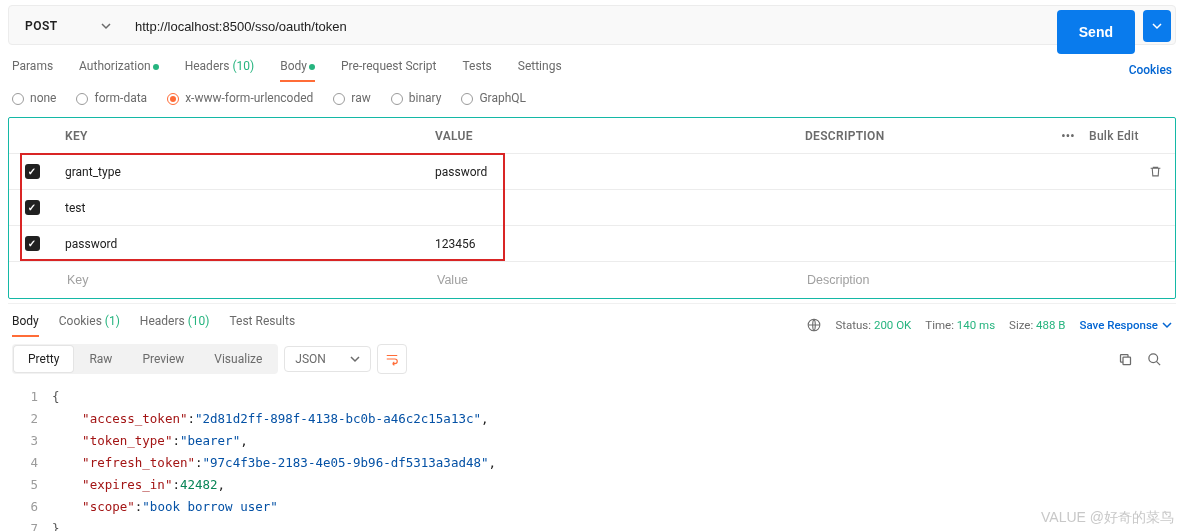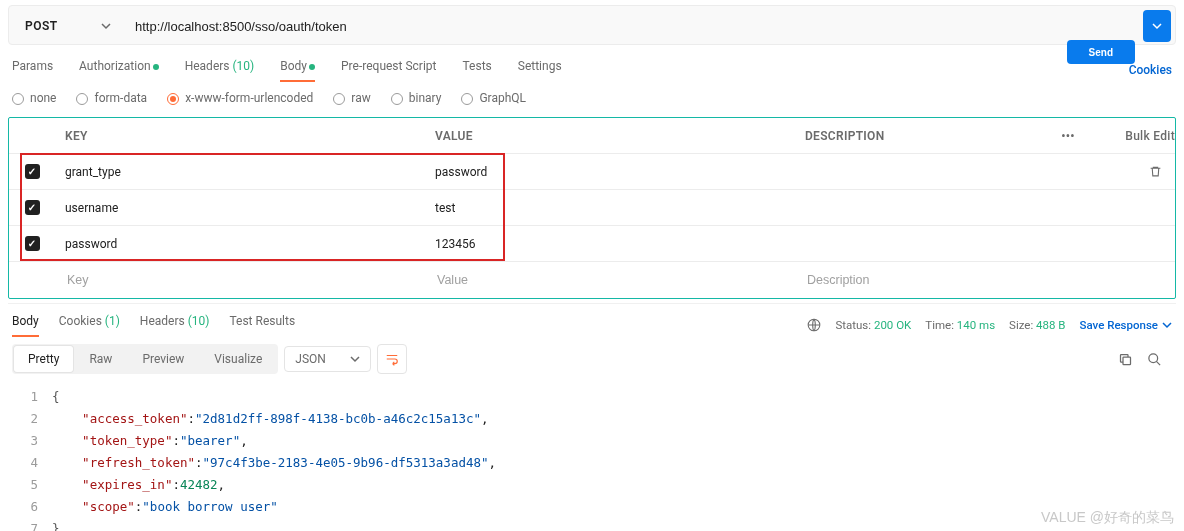--- a/index.html
+++ b/index.html
@@ -2,41 +2,41 @@
 <html><head>
 <meta charset="utf-8">
 <style>
   * { box-sizing: border-box; }
   body { margin:0; padding:5px 8px; font-family: -apple-system, BlinkMacSystemFont, "Segoe UI", Roboto, Arial, sans-serif; font-size:12px; color:#212121; background:#fff; width:1184px;}
   .row { display:flex; align-items:flex-start; }
   .req-bar { background:#f9f9f9; border:1px solid #ececec; border-radius:4px; height:40px; padding:4px; gap:8px; }
   .method { width:110px; height:32px; display:flex; align-items:center; padding:0 12px; font-weight:600; letter-spacing:.5px; }
   .chev { margin-left:auto; color:#6b6b6b; }
   .url { flex:1; height:32px; border:none; background:transparent; font-size:13px; color:#212121; outline:none; padding:0 4px;}
-  .send { background:#097bed; color:#fff; font-weight:600; border:none; border-radius:4px; height:24px; padding:0 22px; font-size:10px; display:flex; align-items:center;margin-top:30px; }
+  .send { background:#097bed; color:#fff; font-weight:600; border:none; border-radius:4px; height:44px; padding:0 22px; font-size:14px; display:flex; align-items:center; }
   .send-drop { background:#097bed; color:#fff; border:none; border-radius:4px; height:32px; width:28px; display:flex; align-items:center; justify-content:center;}
   .tabs { display:flex; gap:26px; padding:14px 4px 0; font-size:12px; color:#6b6b6b; align-items:center;}
   .tab { cursor:pointer; padding-bottom:8px; position:relative;}
   .tab.active::after { content:""; position:absolute; left:0; right:0; bottom:-1px; height:2px; background:#ff6c37;}
   .dot{ display:inline-block;width:6px;height:6px;border-radius:50%; background:#26b47f; margin-left:2px; vertical-align:middle;}
   .link { margin-left:auto; color:#0265d2; font-weight:500;}
   .radios { display:flex; gap:20px; padding:10px 4px 12px; color:#6b6b6b; align-items:center;}
   .rad { width:12px;height:12px;border:1.5px solid #9b9b9b;border-radius:50%; display:inline-flex; align-items:center; justify-content:center; margin-right:6px; vertical-align:middle;}
   .rad.sel{ border-color:#ff6c37;}
   .rad.sel::after{content:"";width:6px;height:6px;background:#ff6c37;border-radius:50%;}
   .table { border:1px solid #14b8a6; border-radius:2px; }
   .trow { display:flex; align-items:center; border-bottom:1px solid #ececec; height:36px;}
   .trow:last-child{border-bottom:none;}
   .th { color:#6b6b6b; font-weight:600; letter-spacing:.3px;}
   .c-chk{width:46px;display:flex;justify-content:center;align-items:center;}
   .c-key{width:370px; padding:0 10px;}
   .c-val{width:370px; padding:0 10px;}
   .c-desc{flex:1; padding:0 10px;}
   .c-opts{width:42px;display:flex;justify-content:center;color:#6b6b6b;}
-  .c-bulk{width:86px; font-weight:500; color:#6b6b6b;text-align:right;}
+  .c-bulk{width:86px; font-weight:500; color:#6b6b6b;}
   .c-del{width:40px;display:flex;justify-content:center;color:#6b6b6b;}
   .chk { width:15px;height:15px;border-radius:3px;background:#212121;display:flex;align-items:center;justify-content:center;color:#fff;font-size:10px;font-weight:bold;}
   .red-box{position:absolute;border:2px solid #d92525;pointer-events:none;}
   .resp-tabs{display:flex;align-items:center;padding:10px 4px 0;gap:20px;font-size:12px;color:#6b6b6b;border-top:1px solid #f0f0f0;margin-top:4px;}
   .resp-tab{cursor:pointer;padding-bottom:8px;position:relative;}
   .resp-tab.active{color:#212121;}
   .resp-tab.active::after{content:"";position:absolute;left:0;right:0;bottom:-1px;height:2px;background:#ff6c37;}
   .meta{margin-left:auto;display:flex;align-items:center;gap:14px;font-size:11.5px;}
   .green{color:#26b47f;}
   .view-bar{display:flex;align-items:center;padding:8px 4px;gap:6px;}
@@ -123,21 +123,20 @@
     <div class="c-del">
           <svg width="13" height="13" viewBox="0 0 24 24" fill="none" stroke="#6b6b6b" stroke-width="2">
             <path d="M3 6h18M8 6V4h8v2M6 6l1 14h10l1-14"></path>
           </svg>
         </div>
   </div>
   <div class="trow">
     <div class="c-chk">
           <span class="chk">✓</span>
         </div>
-    <div class="c-key">username</div>
     <div class="c-val">test</div>
     <div class="c-desc"></div>
     <div class="c-opts"></div>
         <div class="c-del"></div>
   </div>
   <div class="trow">
     <div class="c-chk">
           <span class="chk">✓</span>
         </div>
     <div class="c-key">password</div>

